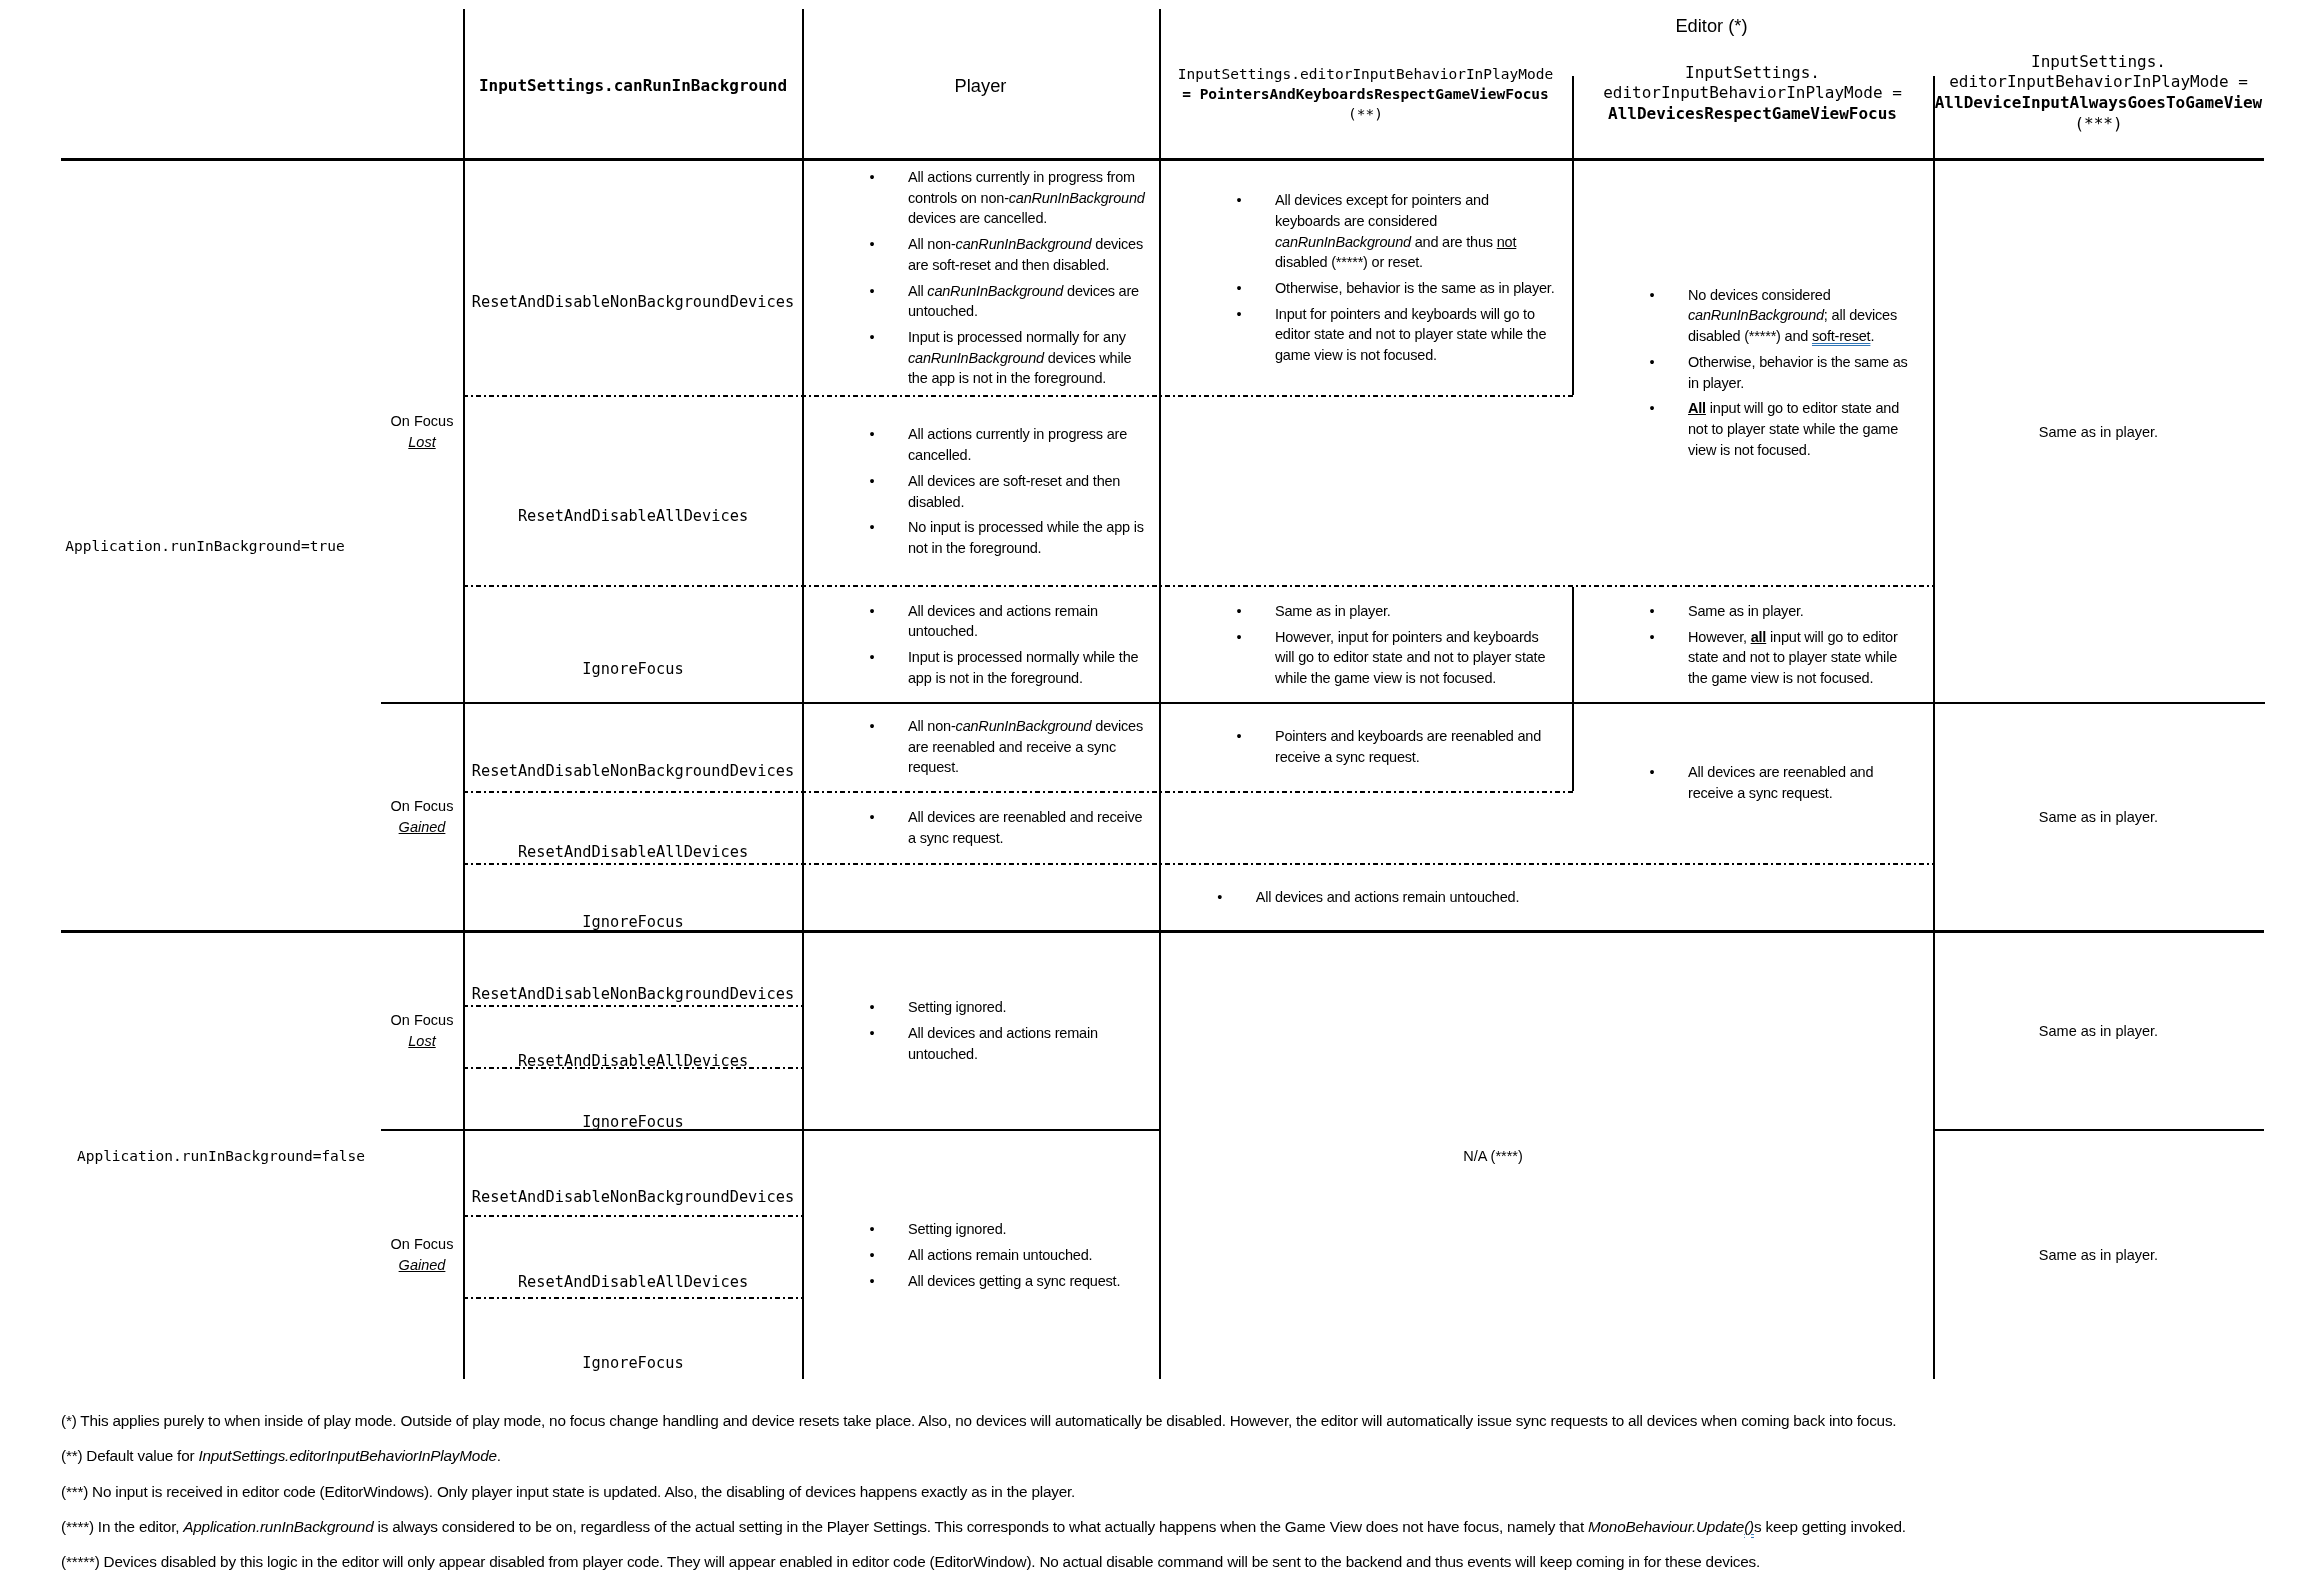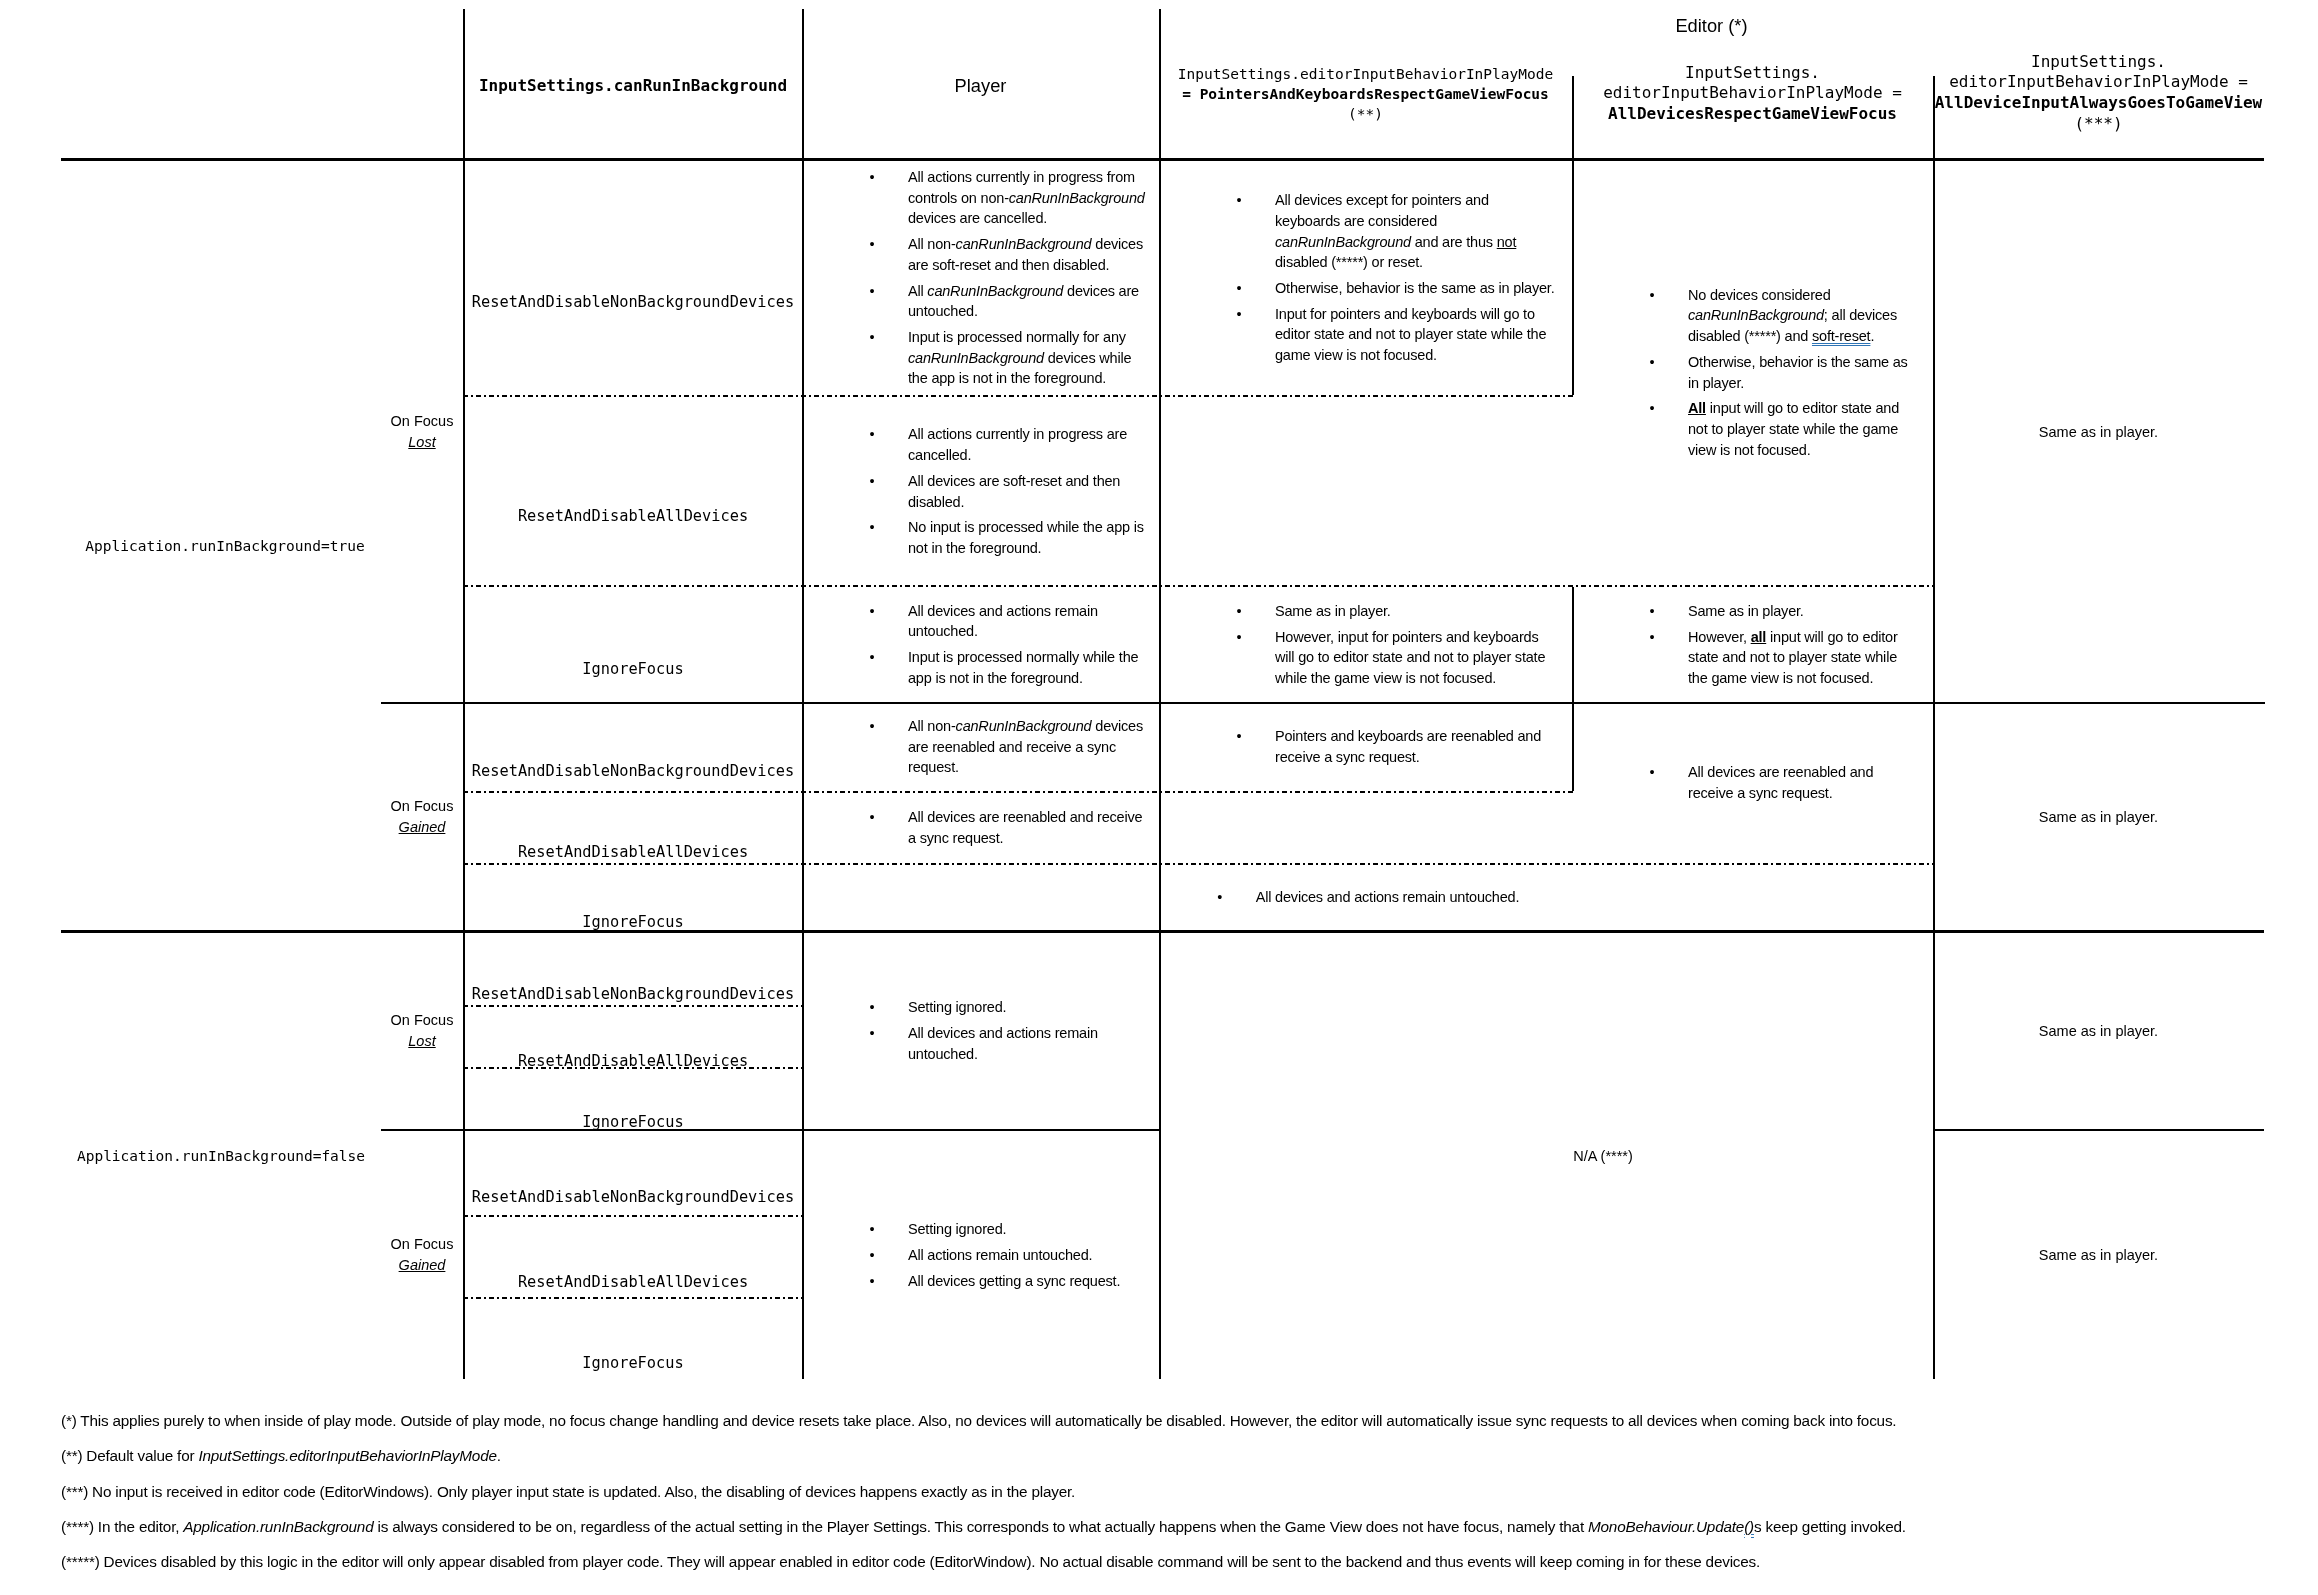--- a/index.html
+++ b/index.html
@@ -77,21 +77,21 @@
     <div class="mono hdr-mono-md">editorInputBehaviorInPlayMode =</div>
     <div class="mono hdr-mono-md bold">AllDevicesRespectGameViewFocus</div>
   </div>
   <div class="cell center" style="left:1933px;top:34px;width:331px;height:118px;">
     <div class="mono hdr-mono-md">InputSettings.</div>
     <div class="mono hdr-mono-md">editorInputBehaviorInPlayMode =</div>
     <div class="mono hdr-mono-md bold">AllDeviceInputAlwaysGoesToGameView</div>
     <div class="mono hdr-mono-md">(***)</div>
   </div>
 
-  <div class="cell center" style="left:65px;top:161px;width:320px;height:769px;">
+  <div class="cell center" style="left:45px;top:161px;width:320px;height:769px;">
     <div class="mono run-label">Application.runInBackground=true</div>
   </div>
   <div class="cell center" style="left:61px;top:933px;width:320px;height:446px;">
     <div class="mono run-label">Application.runInBackground=false</div>
   </div>
 
   <div class="cell center" style="left:381px;top:161px;width:82px;height:541px;">
     <div class="focus-label">On Focus</div>
     <div class="focus-label focus-word">Lost</div>
   </div>
@@ -198,21 +198,21 @@
     <div class="li"><b><u>All</u></b> input will go to editor state and not to player state while the game view is not focused.</div>
   </div>
   <div class="cell body-txt" style="left:1572px;top:587px;width:361px;height:115px;padding:0 13.7px 0 76px;">
     <div class="li">Same as in player.</div>
     <div class="li">However, <b><u>all</u></b> input will go to editor state and not to player state while the game view is not focused.</div>
   </div>
   <div class="cell body-txt" style="left:1572px;top:704px;width:361px;height:157px;padding:0 13.7px 0 76px;">
     <div class="li">All devices are reenabled and receive a sync request.</div>
   </div>
 
-  <div class="cell center" style="left:1216px;top:933px;width:774px;height:446px;">
+  <div class="cell center" style="left:1106px;top:933px;width:774px;height:446px;">
     <div class="na-txt">N/A (****)</div>
   </div>
 
   <div class="cell center" style="left:1933px;top:161px;width:331px;height:541px;">
     <div class="same-txt">Same as in player.</div>
   </div>
   <div class="cell center" style="left:1933px;top:704px;width:331px;height:225px;">
     <div class="same-txt">Same as in player.</div>
   </div>
   <div class="cell center" style="left:1933px;top:933px;width:331px;height:196px;">

